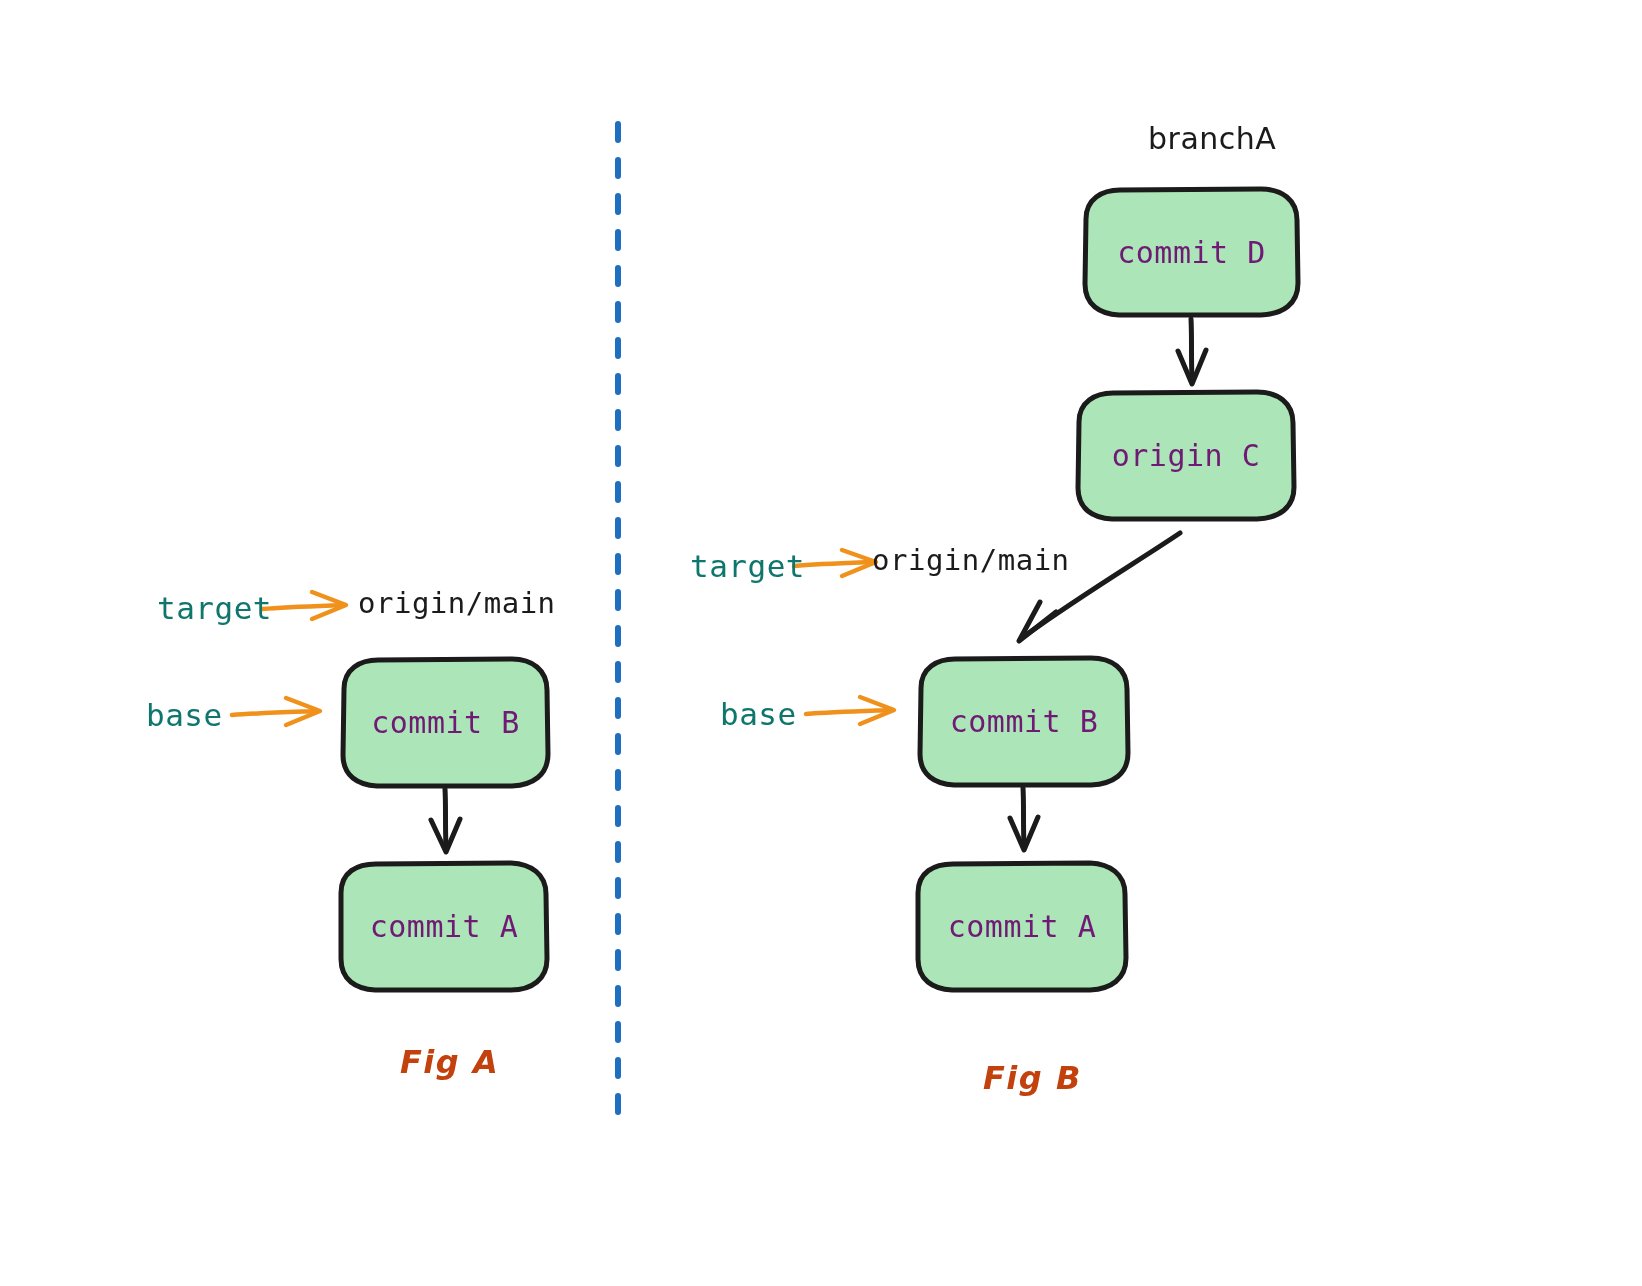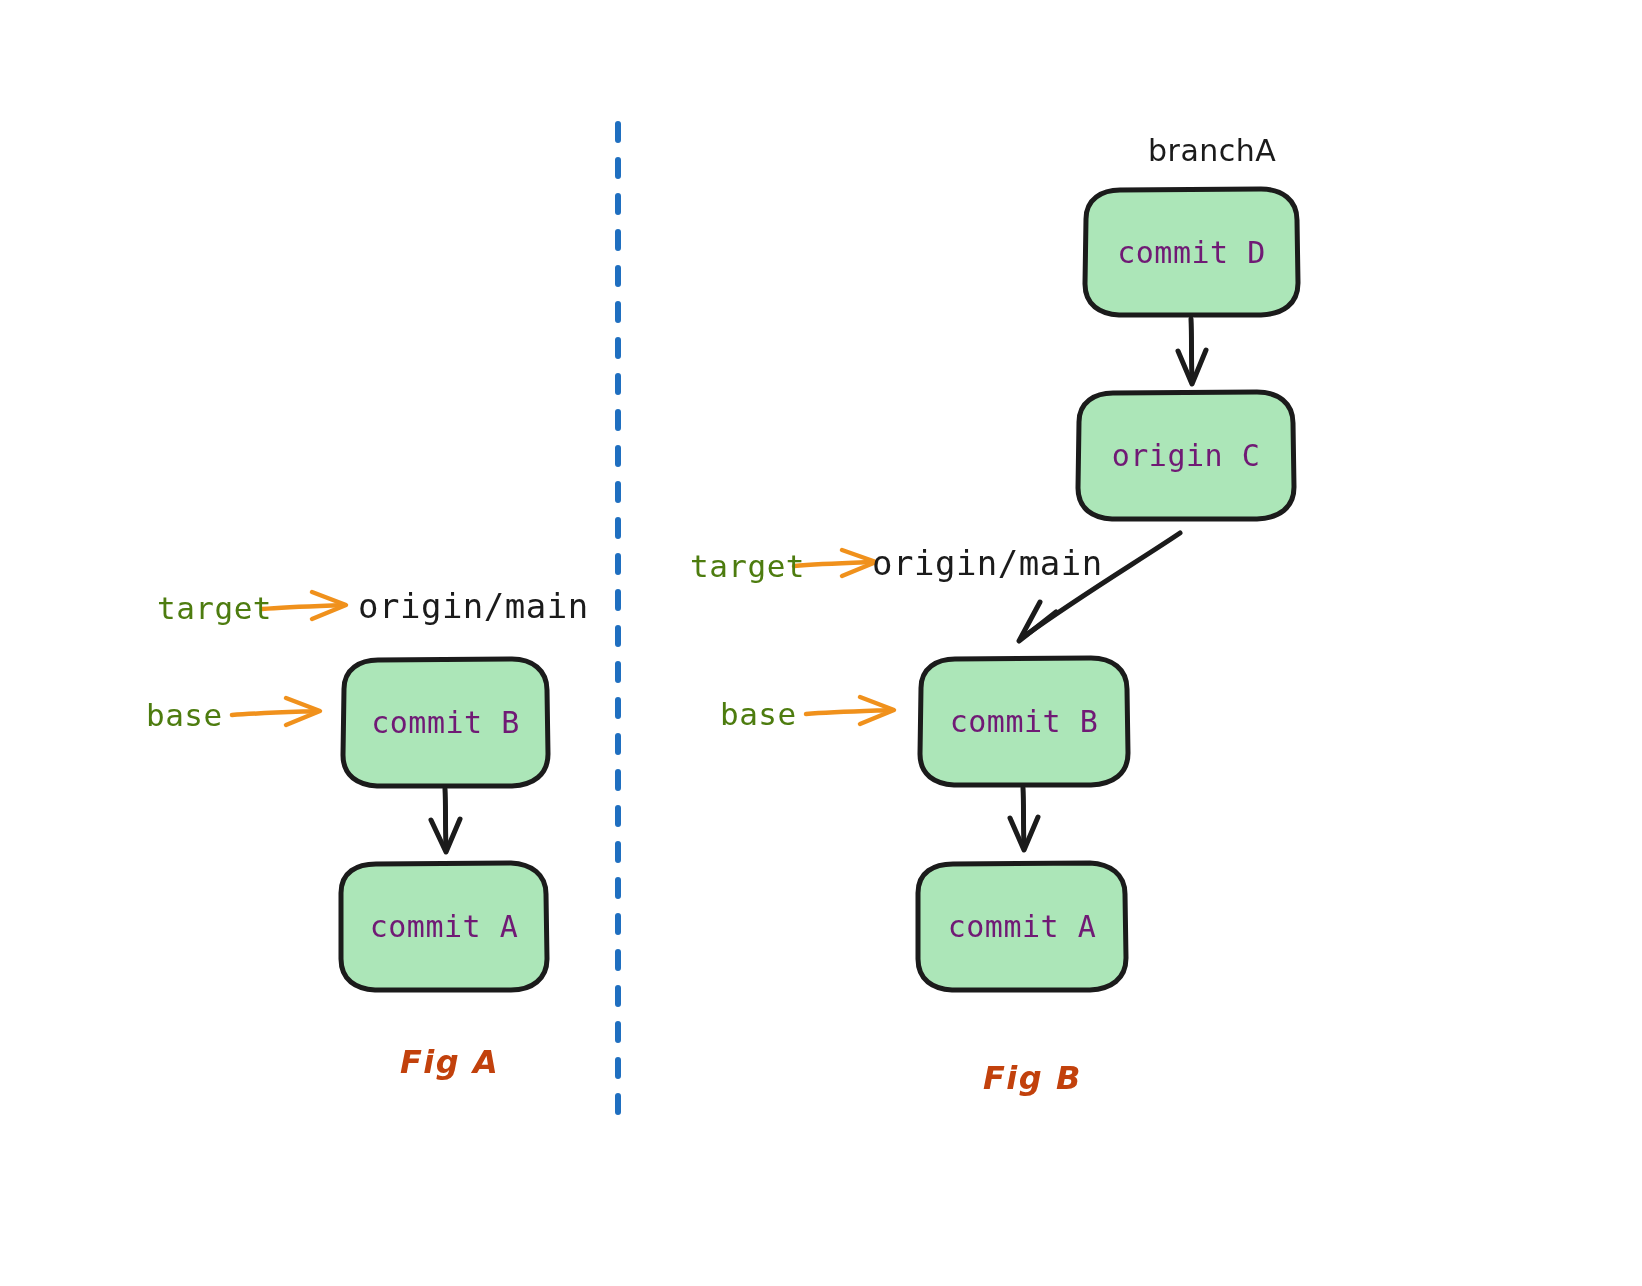--- a/index.html
+++ b/index.html
@@ -29,36 +29,36 @@
   
   .commit-label {
     font-family: "DejaVu Sans Mono", monospace;
     font-size: 30px;
     color: #701a75;
     letter-spacing: 0.5px;
   }
   
   .ref-label {
     font-family: "DejaVu Sans Mono", monospace;
-    font-size: 34px;
+    font-size: 29px;
     color: #1b1b1b;
     letter-spacing: 0.5px;
   }
   
   .branch-label {
     font-family: "DejaVu Sans", sans-serif;
     font-size: 30px;
     color: #1b1b1b;
     letter-spacing: 0.5px;
   }
   
   .annot-label {
     font-family: "DejaVu Sans Mono", monospace;
     font-size: 31px;
-    color: #4d7c0f;
+    color: #0f766e;
     letter-spacing: 0.5px;
   }
   
   .fig-label {
     font-family: "DejaVu Sans", sans-serif;
     font-style: italic;
     font-weight: 600;
     font-size: 32px;
     color: #c2410c;
     letter-spacing: 1.5px;
@@ -166,21 +166,21 @@
 <div class="lbl annot-label" style="left:146px; top:700px;">base</div>
 
 <div class="lbl ref-label" style="left:358px; top:589px;">origin/main</div>
 
 <div class="box-text commit-label" style="left:343px; top:659px; width:205px; height:127px;">commit B</div>
 
 <div class="box-text commit-label" style="left:341px; top:863px; width:206px; height:127px;">commit A</div>
 
 <div class="lbl fig-label" style="left:400px; top:1046px;">Fig A</div>
 
-<div class="lbl branch-label" style="left:1148px; top:136px;">branchA</div>
+<div class="lbl branch-label" style="left:1148px; top:124px;">branchA</div>
 
 <div class="box-text commit-label" style="left:1085px; top:189px; width:213px; height:126px;">commit D</div>
 
 <div class="box-text commit-label" style="left:1078px; top:392px; width:216px; height:127px;">origin C</div>
 
 <div class="lbl annot-label" style="left:690px; top:551px;">target</div>
 
 <div class="lbl ref-label" style="left:872px; top:546px;">origin/main</div>
 
 <div class="lbl annot-label" style="left:720px; top:699px;">base</div>

